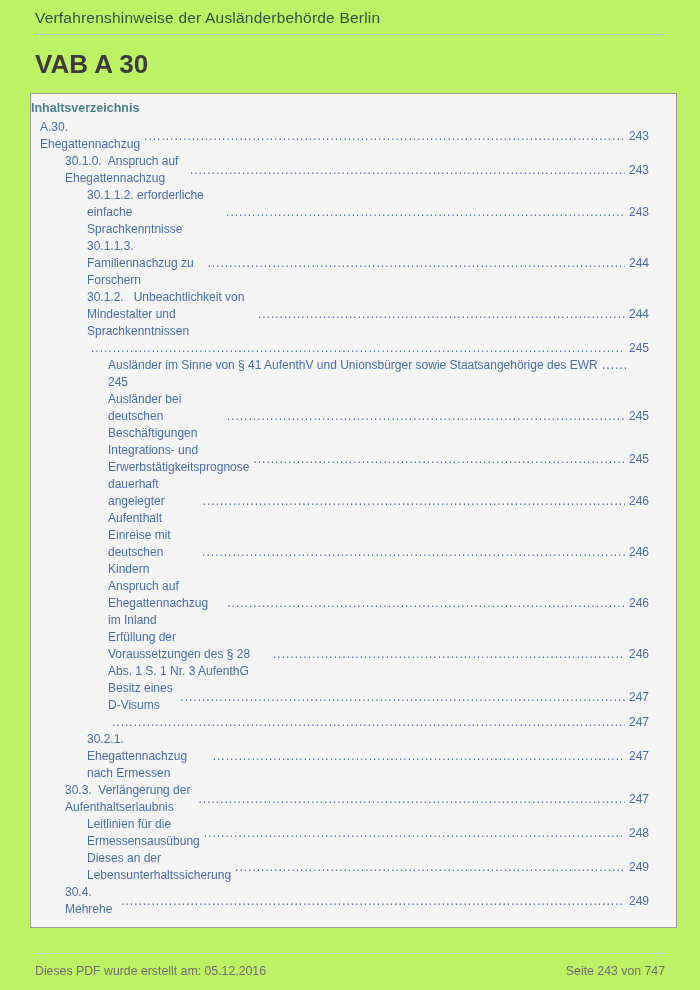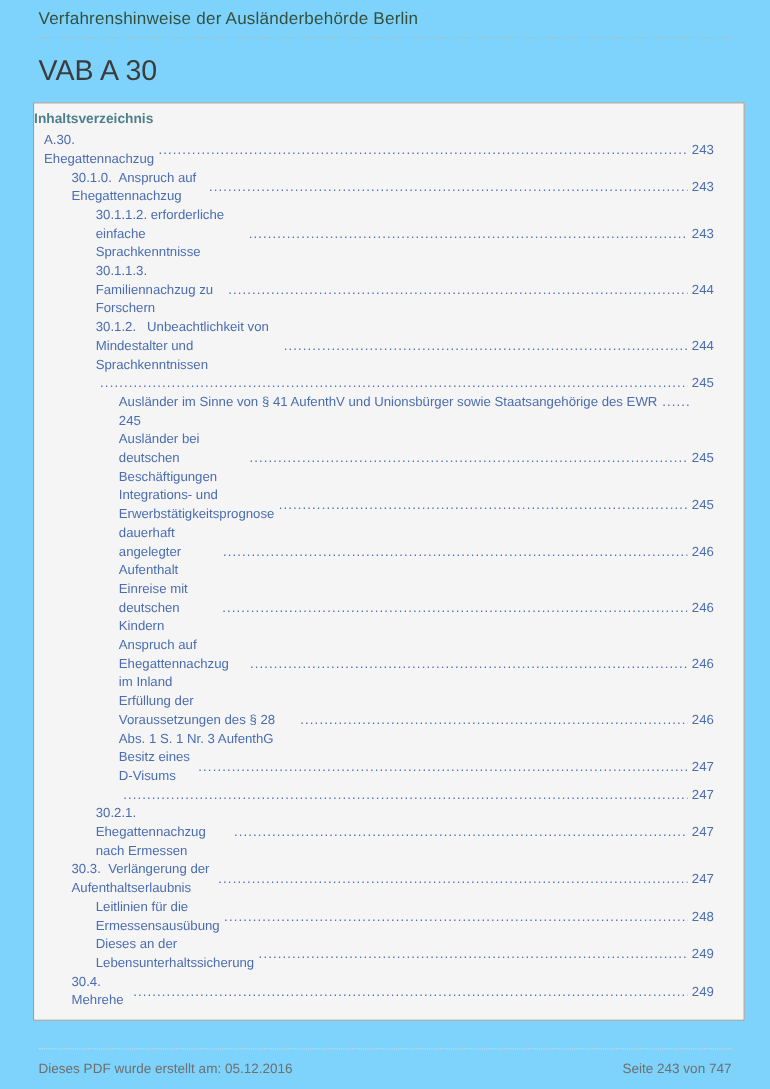--- a/index.html
+++ b/index.html
@@ -1,28 +1,28 @@
 <!DOCTYPE html>
 <html><head>
 <meta charset="utf-8">
 <style>
   * { margin:0; padding:0; box-sizing:border-box; }
   html,body { background:#ffffff; }
   .page {
     position:relative; width:700px; height:990px; margin:0 auto;
-    background:#7dd3fc; overflow:hidden;
+    background:#bef264; overflow:hidden;
     font-family:"Liberation Sans","DejaVu Sans",sans-serif;
     color:#4a4a4a;
   }
   .header {
     margin:9px 35px 0 35px; padding-bottom:7px;
     border-bottom:1px dotted #9fc3c5;
     font-size:15.5px; color:#35503f; letter-spacing:0.2px;
   }
-  .doc-title { margin:14px 35px 0 35px; font-size:26px; color:#3c3c3c; font-weight:normal; }
+  .doc-title { margin:14px 35px 0 35px; font-size:26px; color:#3c3c3c; font-weight:bold; }
 
   .toc-box {
     margin:13px 23px 0 30px;
     border:1px solid #9e9e9e; background:#f5f5f5;
     padding:5px 27px 9px 0;
   }
   .toc-title { text-align:left; font-weight:bold; font-size:12.5px; color:#4e7f8c; margin:2px 0 4px 0; }
   .toc-entry { display:flex; align-items:center; font-size:12px; line-height:17px; color:#4a6db0; }
   .toc-entry.wrap { display:block; }
   .toc-entry.lvl0 { padding-left:9px; }

